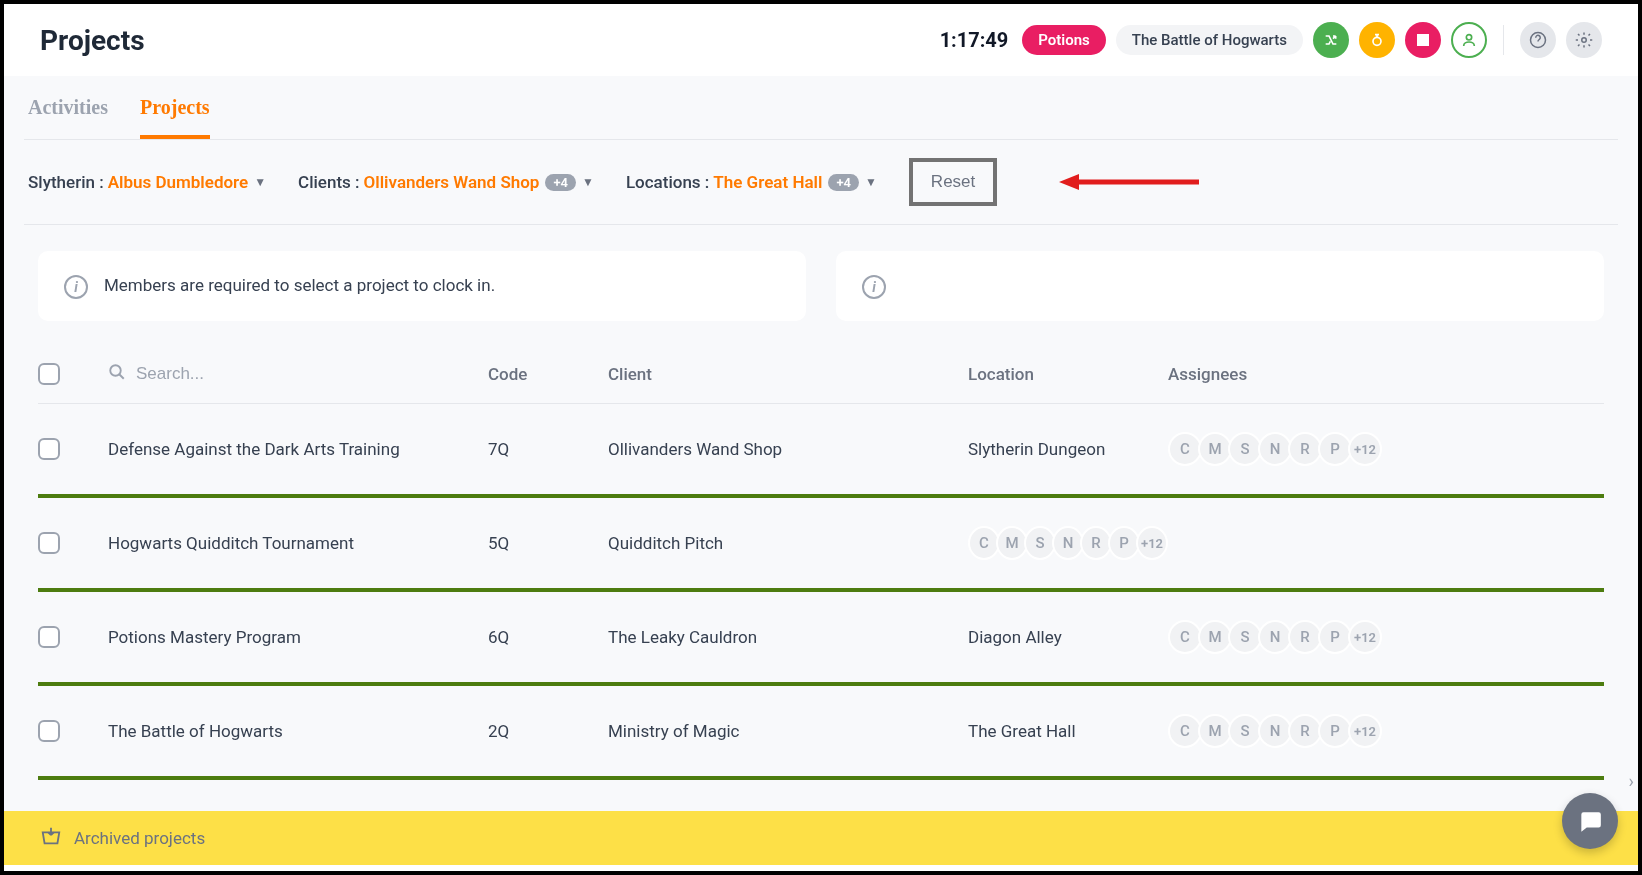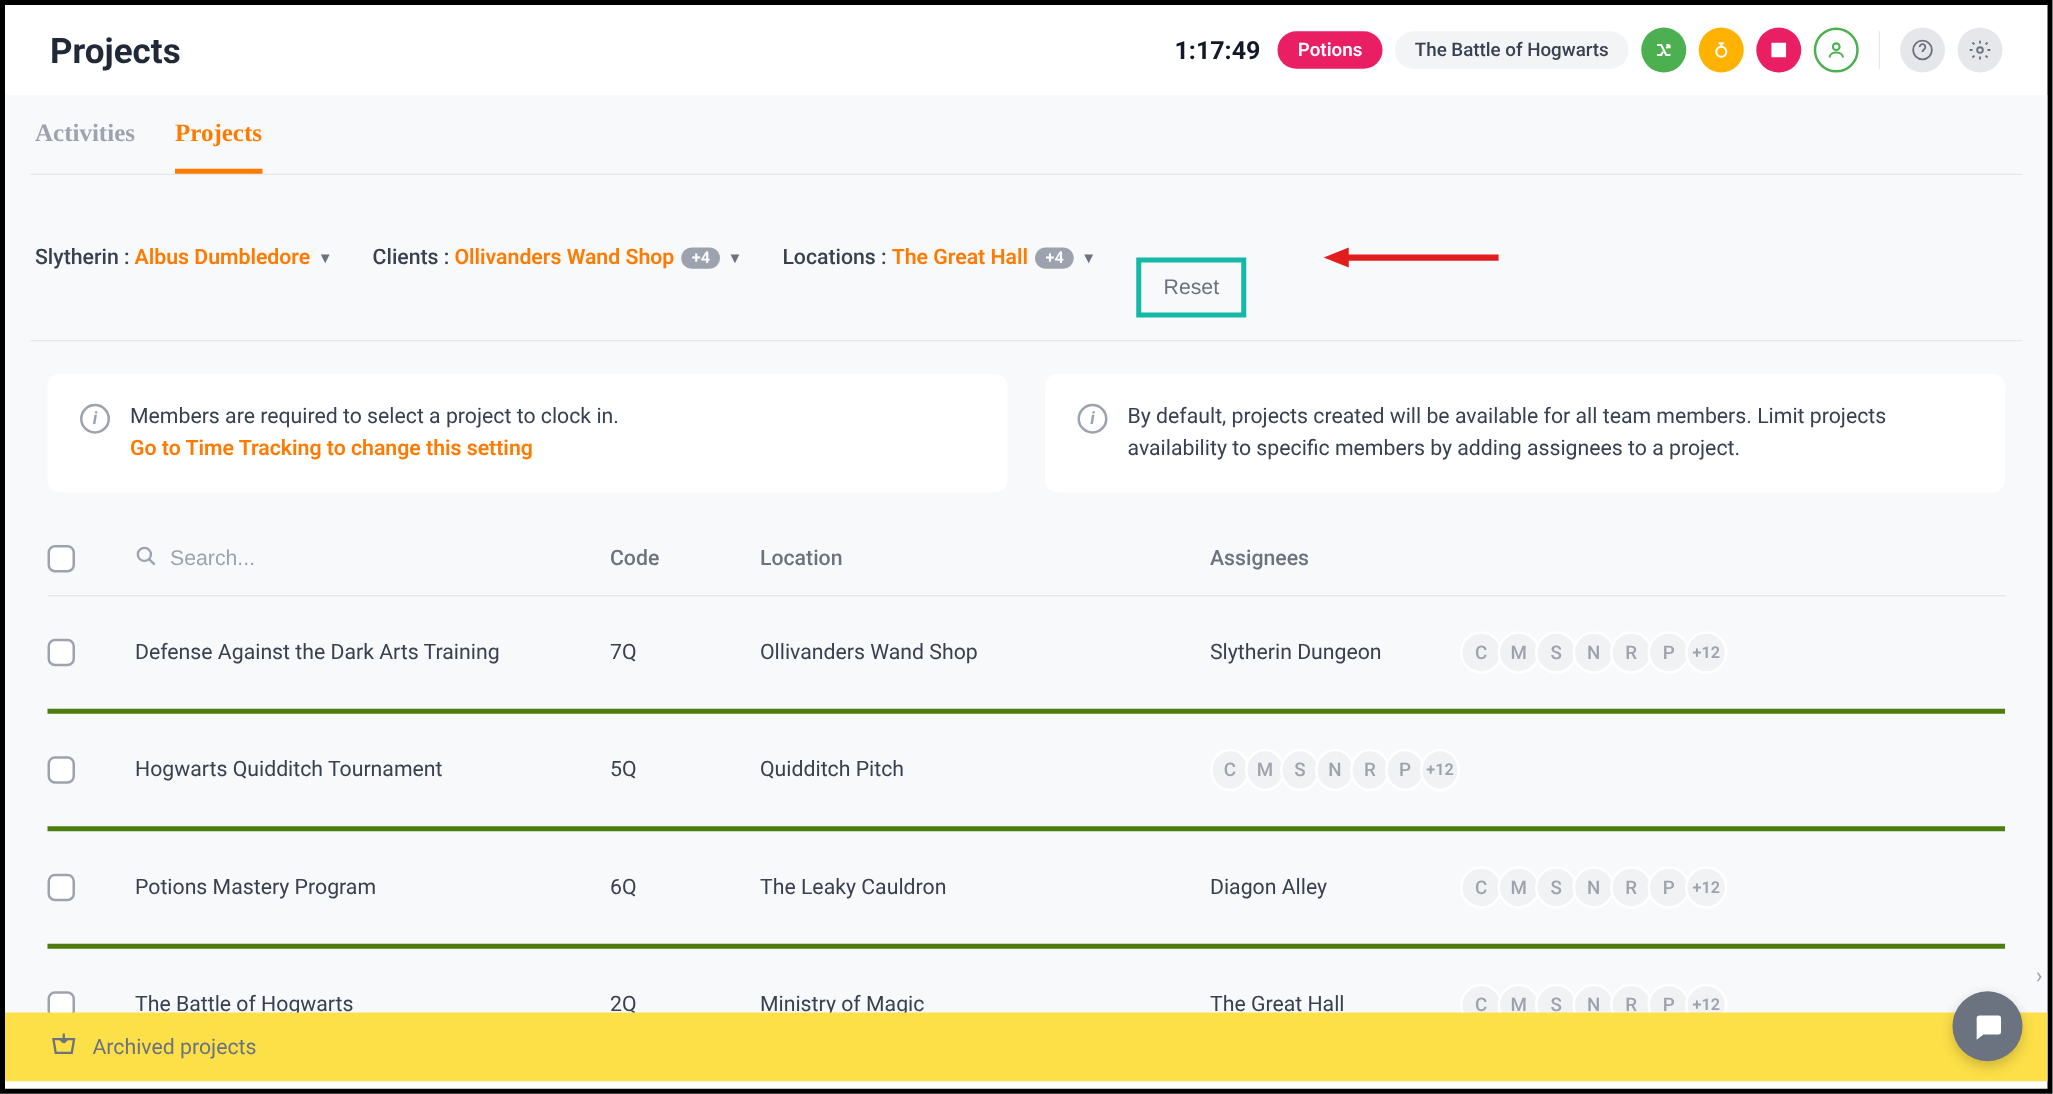--- a/index.html
+++ b/index.html
@@ -87,21 +87,21 @@
     flex-wrap: wrap;
   }
   .filter-label { color:#374151; font-size:17px; font-weight:500; }
   .filter-value { color:#ff7a00; font-size:17px; font-weight:600; display:inline-flex; align-items:center; gap:6px; cursor:pointer; }
   .badge-count { background:#9ca3af; color:#fff; border-radius:999px; padding:1px 8px; font-size:13px; font-weight:600; }
   .chev { color:#6b7280; font-size:12px; }
   .reset-btn {
     background:none; border:none; color:#6b7280; font-size:17px; font-weight:500;
     padding: 10px 18px; cursor:pointer;
   }
-  .reset-highlight { border:4px solid #14b8a6;margin-top:48px; }
+  .reset-highlight { border:4px solid #737373; }
   .arrow {
     display:flex; align-items:center; margin-left: 30px;
   }
   .arrow svg { display:block; }
 
   .info-cards {
     display:flex; gap:30px; padding: 26px 14px 10px 14px;
   }
   .info-card {
     background:#fff; border-radius:10px; flex:1; padding:22px 26px;
@@ -252,44 +252,43 @@
         <polygon points="0,12 20,4 20,20" fill="#e11d1d"></polygon>
       </svg>
     </span>
   </div>
 
   <div class="info-cards">
     <div class="info-card">
       <div class="info-icon">i</div>
       <div class="info-text">
         <span>Members are required to select a project to clock in.</span><br>
-        <span class="info-link">Go to Time Tracking to change this setting</span>
       </div>
     </div>
     <div class="info-card">
       <div class="info-icon">i</div>
-      <div class="info-text">By default, projects created will be available for all team members. Limit projects availability to specific members by adding assignees to a project.</div>
     </div>
   </div>
 
   <div class="table-wrap">
     <div class="table-header">
       <div>
           <div class="checkbox"></div>
         </div>
       <div class="search-cell">
         <span class="search-icon">
           <svg width="18" height="18" viewBox="0 0 24 24" fill="none" stroke="#9ca3af" stroke-width="2.5">
               <circle cx="10" cy="10" r="7"></circle>
               <line x1="21" y1="21" x2="15" y2="15"></line>
             </svg>
         </span>
         <input class="search-input" placeholder="Search..." style="">
       </div>
       <div class="th">Code</div>
+      <div class="th">Client</div>
       <div class="th">Location</div>
       <div class="th">Assignees</div>
     </div>
     <div id="rows-container">
         <div class="row">
           <div>
             <div class="checkbox"></div>
           </div>
           <div>Defense Against the Dark Arts Training</div>
           <div>7Q</div>

